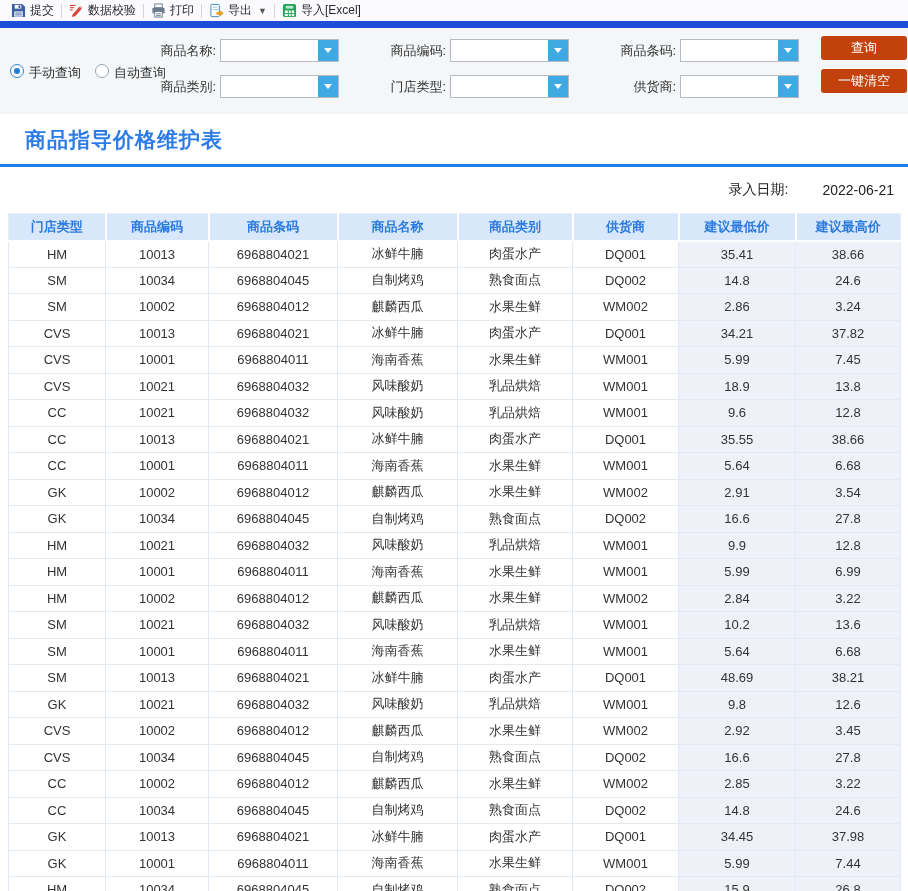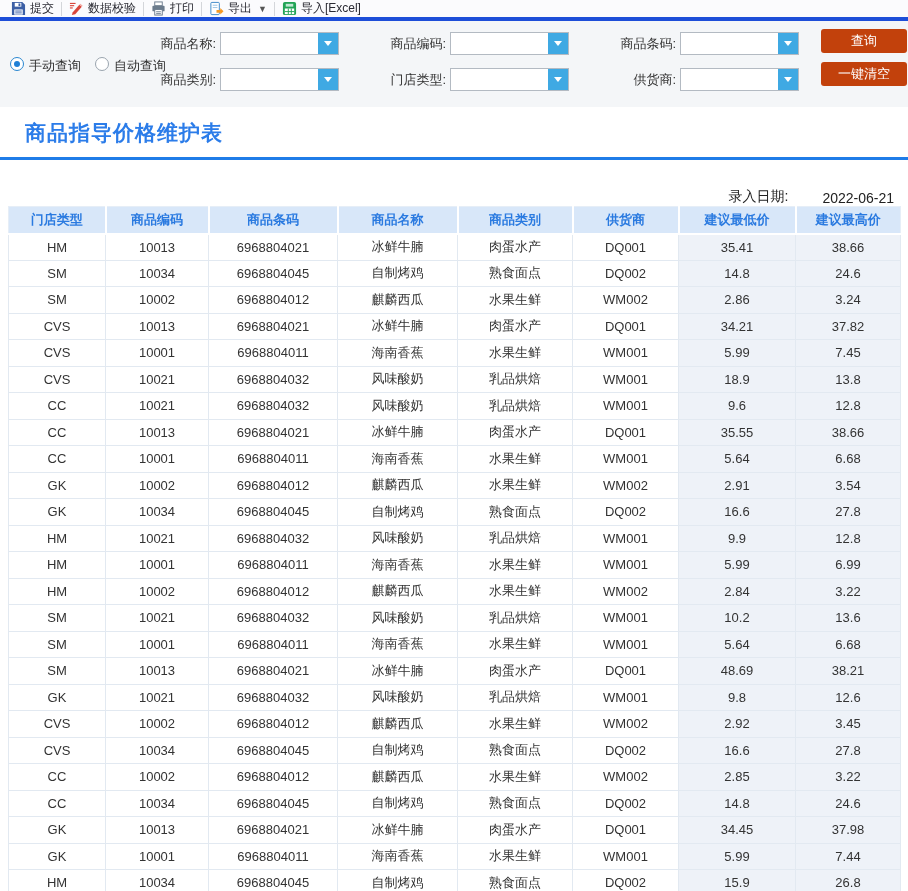--- a/index.html
+++ b/index.html
@@ -1,20 +1,20 @@
 <!DOCTYPE html>
 <html><head>
 <meta charset="utf-8">
 <style>
   * { margin:0; padding:0; box-sizing:border-box; }
   html,body { width:908px; height:891px; overflow:hidden; background:#fff;
     font-family:"Liberation Sans","DejaVu Sans",sans-serif; color:#333; }
 
   
-  .toolbar { height:21px; background:#fbfbfd; border-bottom:4px solid #1d4ed8;
+  .toolbar { height:28px; background:#fbfbfd; border-bottom:7px solid #1d4ed8;
     display:flex; align-items:center; padding-left:4px; font-size:12px; color:#2b2b33; }
   .tb-item { display:flex; align-items:center; gap:4px; padding:0 7px; cursor:pointer; height:100%; }
   .tb-sep { width:1px; height:14px; background:#d4d6da; }
   .tb-caret { font-size:9px; color:#555; margin-left:2px; }
   .tb-item svg { display:block; }
 
   
   .search-panel { position:relative; height:86px; background:#f4f6f8; }
   .radio-group { position:absolute; left:10px; top:36px; display:flex; align-items:center;
     gap:14px; font-size:13px; color:#333; }
@@ -37,21 +37,21 @@
   .action-buttons { position:absolute; right:1px; top:8px; display:flex; flex-direction:column; gap:9px; }
   .btn { width:86px; height:24px; background:#c2410c; color:#fff; font-size:13px;
     border:none; border-radius:3px; cursor:pointer; font-family:inherit; }
 
   
   .title-area { background:#fff; }
   .page-title { color:#2b7ce9; font-size:21px; font-weight:bold; padding:12px 0 10px 25px; letter-spacing:1px; }
   .title-rule { height:3px; background:#1f7ce8; }
 
   
-  .date-row { display:flex; justify-content:flex-end; align-items:flex-end; height:46px;
+  .date-row { display:flex; justify-content:flex-end; align-items:center; height:46px;
     font-size:14px; color:#222; padding-right:14px; gap:34px; }
 
   
   .grid-wrap { padding:0 8px; }
   table { width:892px; border-collapse:collapse; table-layout:fixed; }
   th { height:27px; background:#d8e7f9; color:#2a7ae0; font-size:13px; font-weight:700;
     border-left:2px solid #fff; border-bottom:2px solid #fff; border-top:1px solid #e6eef7; }
   th:first-child { border-left:1px solid #e6eef7;margin-left:44px; }
   th:last-child { border-right:1px solid #e6eef7;font-family:Liberation Serif, serif; }
   td { height:26.5px; font-size:13px; color:#333; text-align:center;

